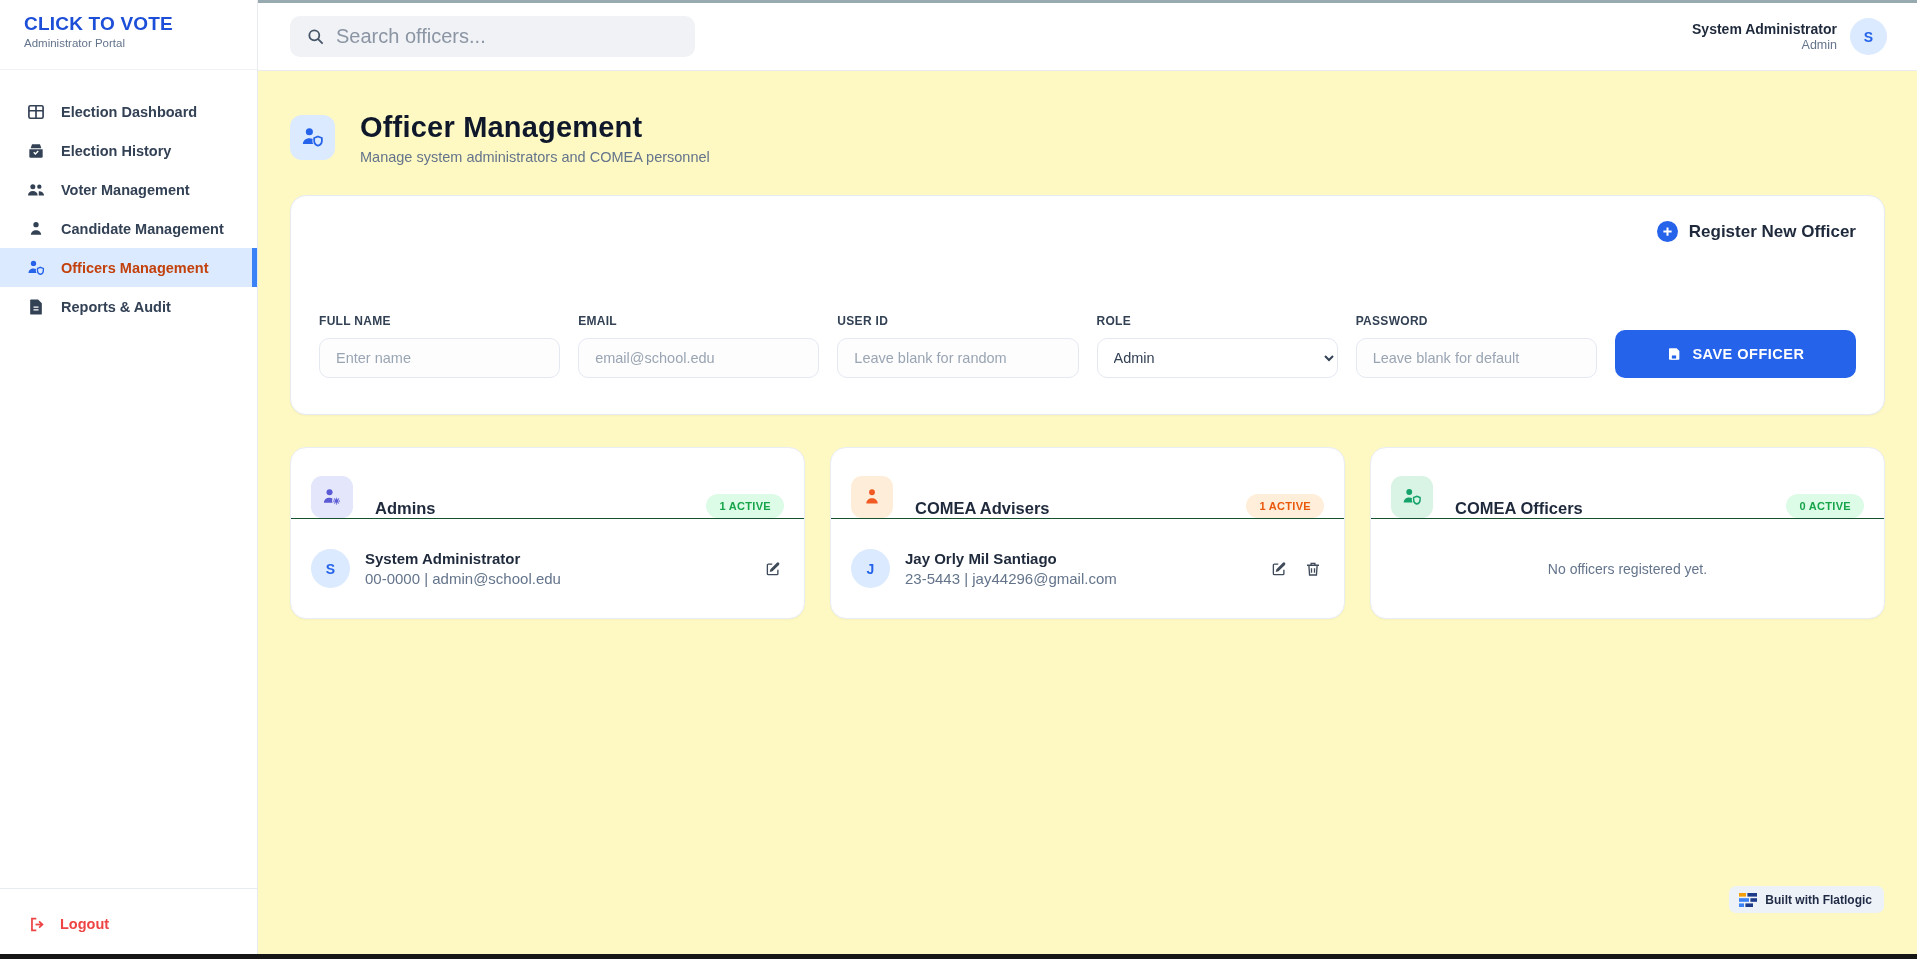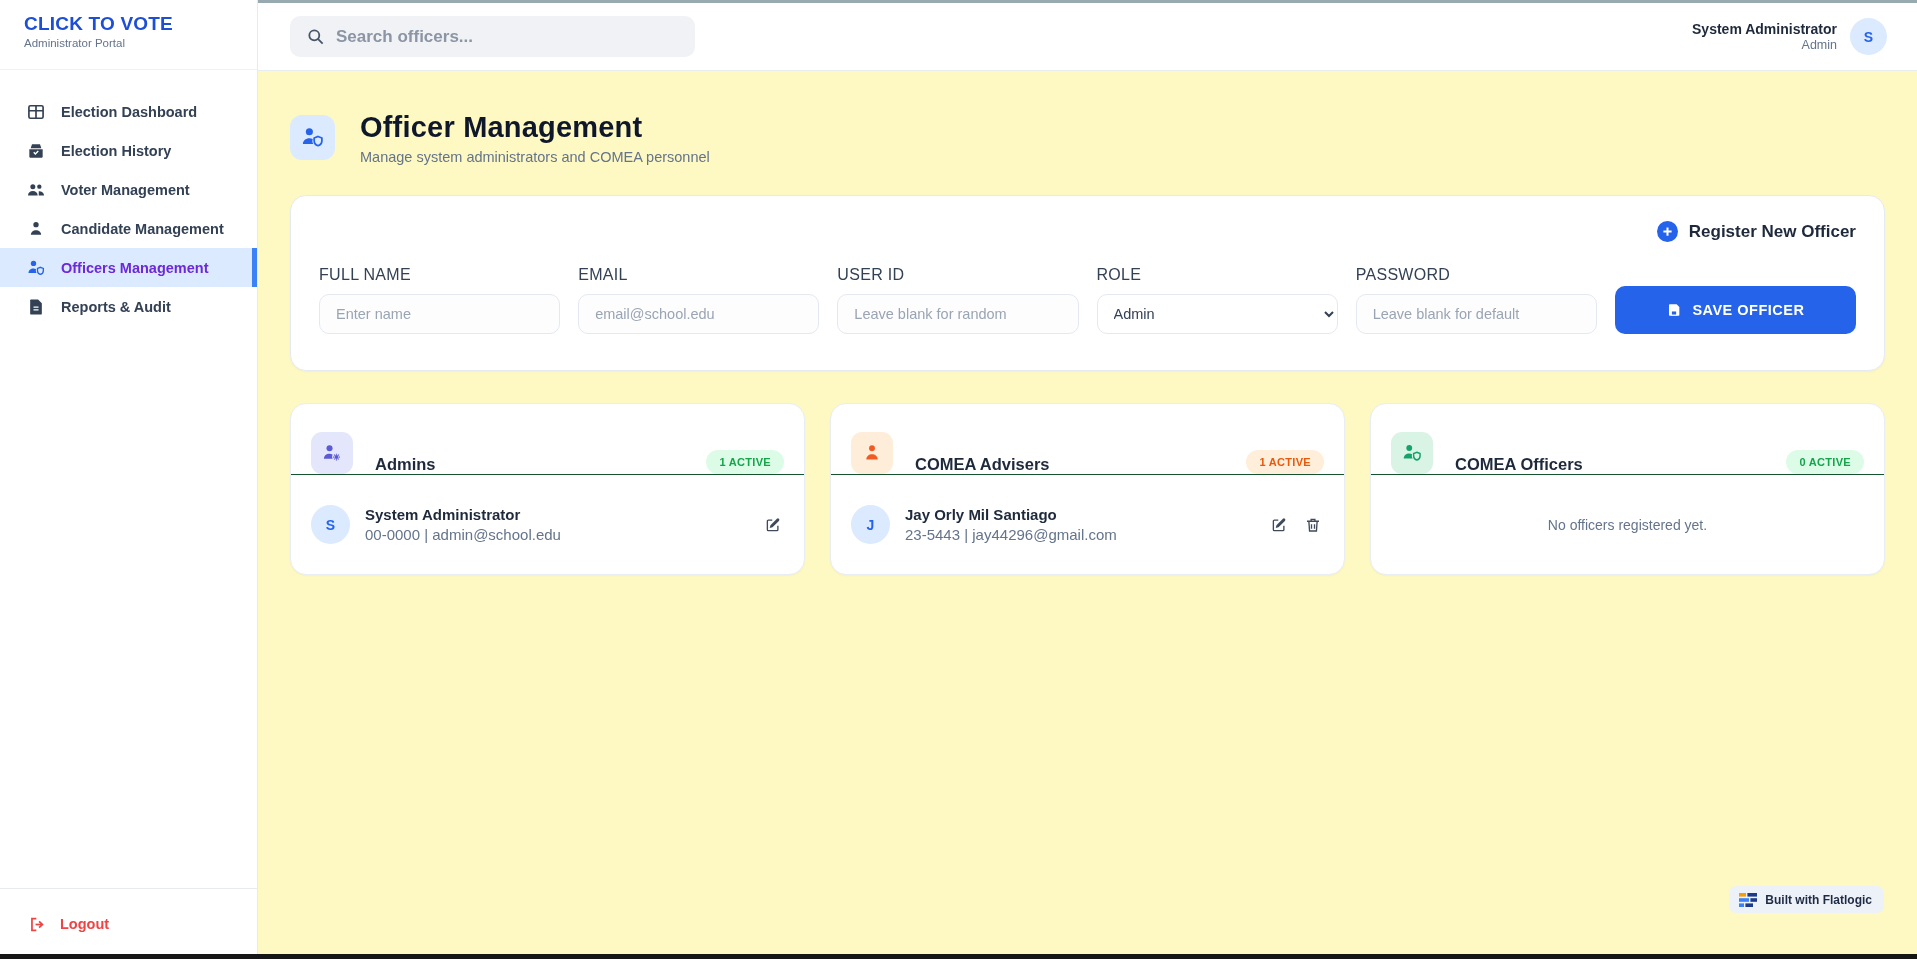--- a/index.html
+++ b/index.html
@@ -9,32 +9,32 @@
   .app { display:flex; width:1917px; height:959px; position:relative; }
 
   
   .sidebar { width:258px; background:#ffffff; border-right:1px solid #e7ebf0; display:flex; flex-direction:column; flex-shrink:0; }
   .brand { height:70px; padding:12px 24px 0 24px; border-bottom:1px solid #eef1f5; }
   .brand-title { color:#1d4ed8; font-size:19px; font-weight:800; letter-spacing:0.2px; line-height:1.25; }
   .brand-sub { color:#64748b; font-size:11.5px; margin-top:1px; }
   .nav { flex:1; padding-top:22px; }
   .nav-item { height:39px; display:flex; align-items:center; gap:15px; padding-left:26px; color:#334155; font-size:14.5px; font-weight:600; cursor:pointer; }
   .nav-item .nico { width:20px; height:20px; display:inline-flex; color:#334155; flex-shrink:0; }
-  .nav-item.active { background:#dbeafe; color:#6d28d9; border-right:5px solid #3b82f6; }
+  .nav-item.active { background:#dbeafe; color:#c2410c; border-right:5px solid #3b82f6; }
   .nav-item.active .nico { color:#2563eb; }
   .logout-row { border-top:1px solid #e7ebf0; height:71px; display:flex; align-items:center; gap:13px; padding-left:28px; color:#ef4444; font-size:14.5px; font-weight:600; cursor:pointer; }
   .logout-row .nico { width:19px; height:19px; color:#ef4444; }
 
   
   .main { flex:1; display:flex; flex-direction:column; min-width:0; }
   .top-strip { height:3px; background:#96aab0; }
   .topbar { height:68px; background:#ffffff; border-bottom:1px solid #e9edf2; display:flex; align-items:center; justify-content:space-between; padding:0 30px 0 32px; }
   .search-box { width:405px; height:41px; background:#f0f2f6; border-radius:10px; display:flex; align-items:center; gap:11px; padding:0 16px; }
   .search-box .sico { width:19px; height:19px; color:#475569; flex-shrink:0; }
-  .search-box input { border:none; outline:none; background:transparent; font-size:17px; color:#15803d; width:100%; font-family:inherit;font-weight:bold; }
+  .search-box input { border:none; outline:none; background:transparent; font-size:20px; color:#15803d; width:100%; font-family:inherit; }
   .search-box input::placeholder { color:#8b95a3; }
   .user-block { display:flex; align-items:center; gap:13px; }
   .user-meta { text-align:right; }
   .user-name { font-size:14px; font-weight:700; color:#1e293b; }
   .user-role { font-size:12.5px; color:#64748b; margin-top:1px; }
   .avatar { width:37px; height:37px; border-radius:50%; background:#dbeafe; color:#2563eb; font-weight:700; font-size:14px; display:flex; align-items:center; justify-content:center; }
 
   .content { flex:1; padding:26px 32px; background:#fef9c3; position:relative; overflow:hidden; }
 
   
@@ -44,21 +44,21 @@
   .ph-title { font-size:29px; font-weight:800; color:#0f172a; letter-spacing:0.2px; }
   .ph-sub { font-size:14.5px; color:#64748b; margin-top:5px; }
 
   
   .register-card { margin-top:30px; background:#ffffff; border:1px solid #e6ebf2; border-radius:16px; padding:25px 28px 36px 28px; box-shadow:0 1px 2px rgba(15,23,42,0.04); }
   .rc-title-row { display:flex; align-items:center; gap:11px;justify-content:flex-end; }
   .plus-badge { width:21px; height:21px; border-radius:50%; background:#2563eb; color:#fff; display:flex; align-items:center; justify-content:center; flex-shrink:0; }
   .plus-badge svg { width:11px; height:11px; }
   .rc-title { font-size:17px; font-weight:700; color:#1e293b; }
   .form-grid { display:grid; grid-template-columns:repeat(6,1fr); column-gap:18px; margin-top:24px; align-items:end; }
-  .field-label { display:block; font-size:16px; font-weight:400; color:#334155; letter-spacing:0.3px; margin-bottom:10px; }
+  .field-label { display:block; font-size:12px; font-weight:700; color:#334155; letter-spacing:0.3px; margin-bottom:10px;margin-top:48px; }
   .field-input, .field-select { width:100%; height:40px; border:1px solid #e4e9f1; border-radius:10px; padding:0 16px; font-size:14.5px; color:#334155; background:#fdfdfe; font-family:inherit; outline:none; }
   .field-input::placeholder { color:#9aa5b3; }
   .field-select { background:#ffffff; padding:0 12px; }
   .save-btn { height:48px; width:100%; background:#2563eb; border:none; border-radius:10px; color:#ffffff; font-size:14.5px; font-weight:700; letter-spacing:0.5px; display:flex; align-items:center; justify-content:center; gap:10px; cursor:pointer; font-family:inherit; }
   .save-btn svg { width:16px; height:16px; }
 
   
   .groups { display:grid; grid-template-columns:repeat(3,1fr); gap:25px; margin-top:32px; }
   .group-card { background:#ffffff; border:1px solid #e9edf4; border-radius:16px; min-height:172px; display:flex; flex-direction:column; box-shadow:0 1px 2px rgba(15,23,42,0.03); overflow:hidden; }
   .group-header { height:71px; display:flex; align-items:flex-end; gap:22px; padding:0 20px; border-bottom:1px solid #14532d; }

